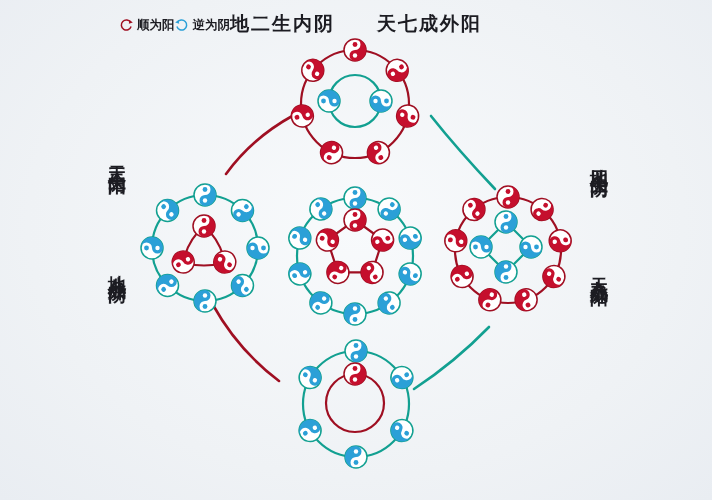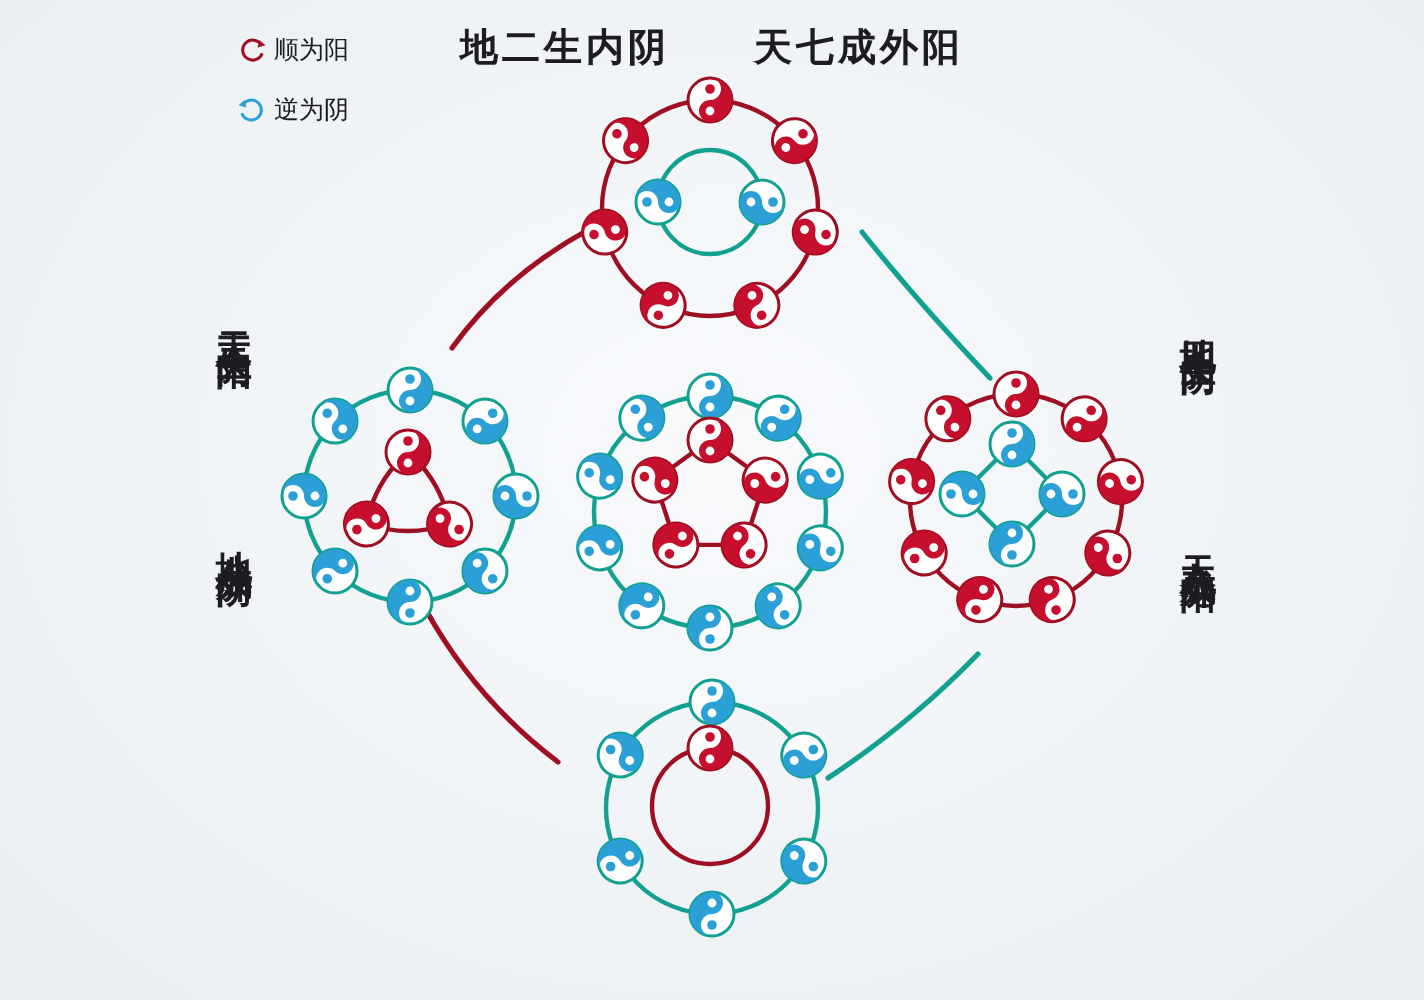--- a/index.html
+++ b/index.html
@@ -9,22 +9,22 @@
     background:radial-gradient(ellipse at 50% 45%, #f8fafc 0%, #eff2f5 65%, #e9edf2 100%);
   }
   .stage{position:absolute;inset:0;}
   svg.canvas{position:absolute;left:0;top:0;}
   .label{position:absolute;color:#1c1c22;font-weight:600;}
   .label.h{width:712px;left:0;text-align:center;font-size:19px;letter-spacing:2px;}
   .label.h span{display:inline-block;margin:0 21px;}
   .label.top{top:11px;}
   .label.bottom{top:470px;}
   .label.v{writing-mode:vertical-rl;text-orientation:upright;font-size:18px;letter-spacing:3px;width:24px;text-align:left;}
-  .legend{position:absolute;left:119px;top:17px;display:flex;flex-direction:column;gap:13px;
-          font-size:12.5px;color:#1c1c22;font-weight:400;}
+  .legend{position:absolute;left:119px;top:17px;display:flex;flex-direction:row;gap:0;
+          font-size:12.5px;color:#1c1c22;font-weight:700;}
   .legend-row{display:flex;align-items:center;gap:4px;}
   .legend-row svg{display:block;}
 </style>
 </head>
 <body>
 
 <div class="stage">
 
   <svg id="diagram" class="canvas" width="712" height="500" viewBox="0 0 712 500">
       <circle cx="355" cy="104" r="54" fill="none" stroke="#9f0f22" stroke-width="2.2"></circle>

